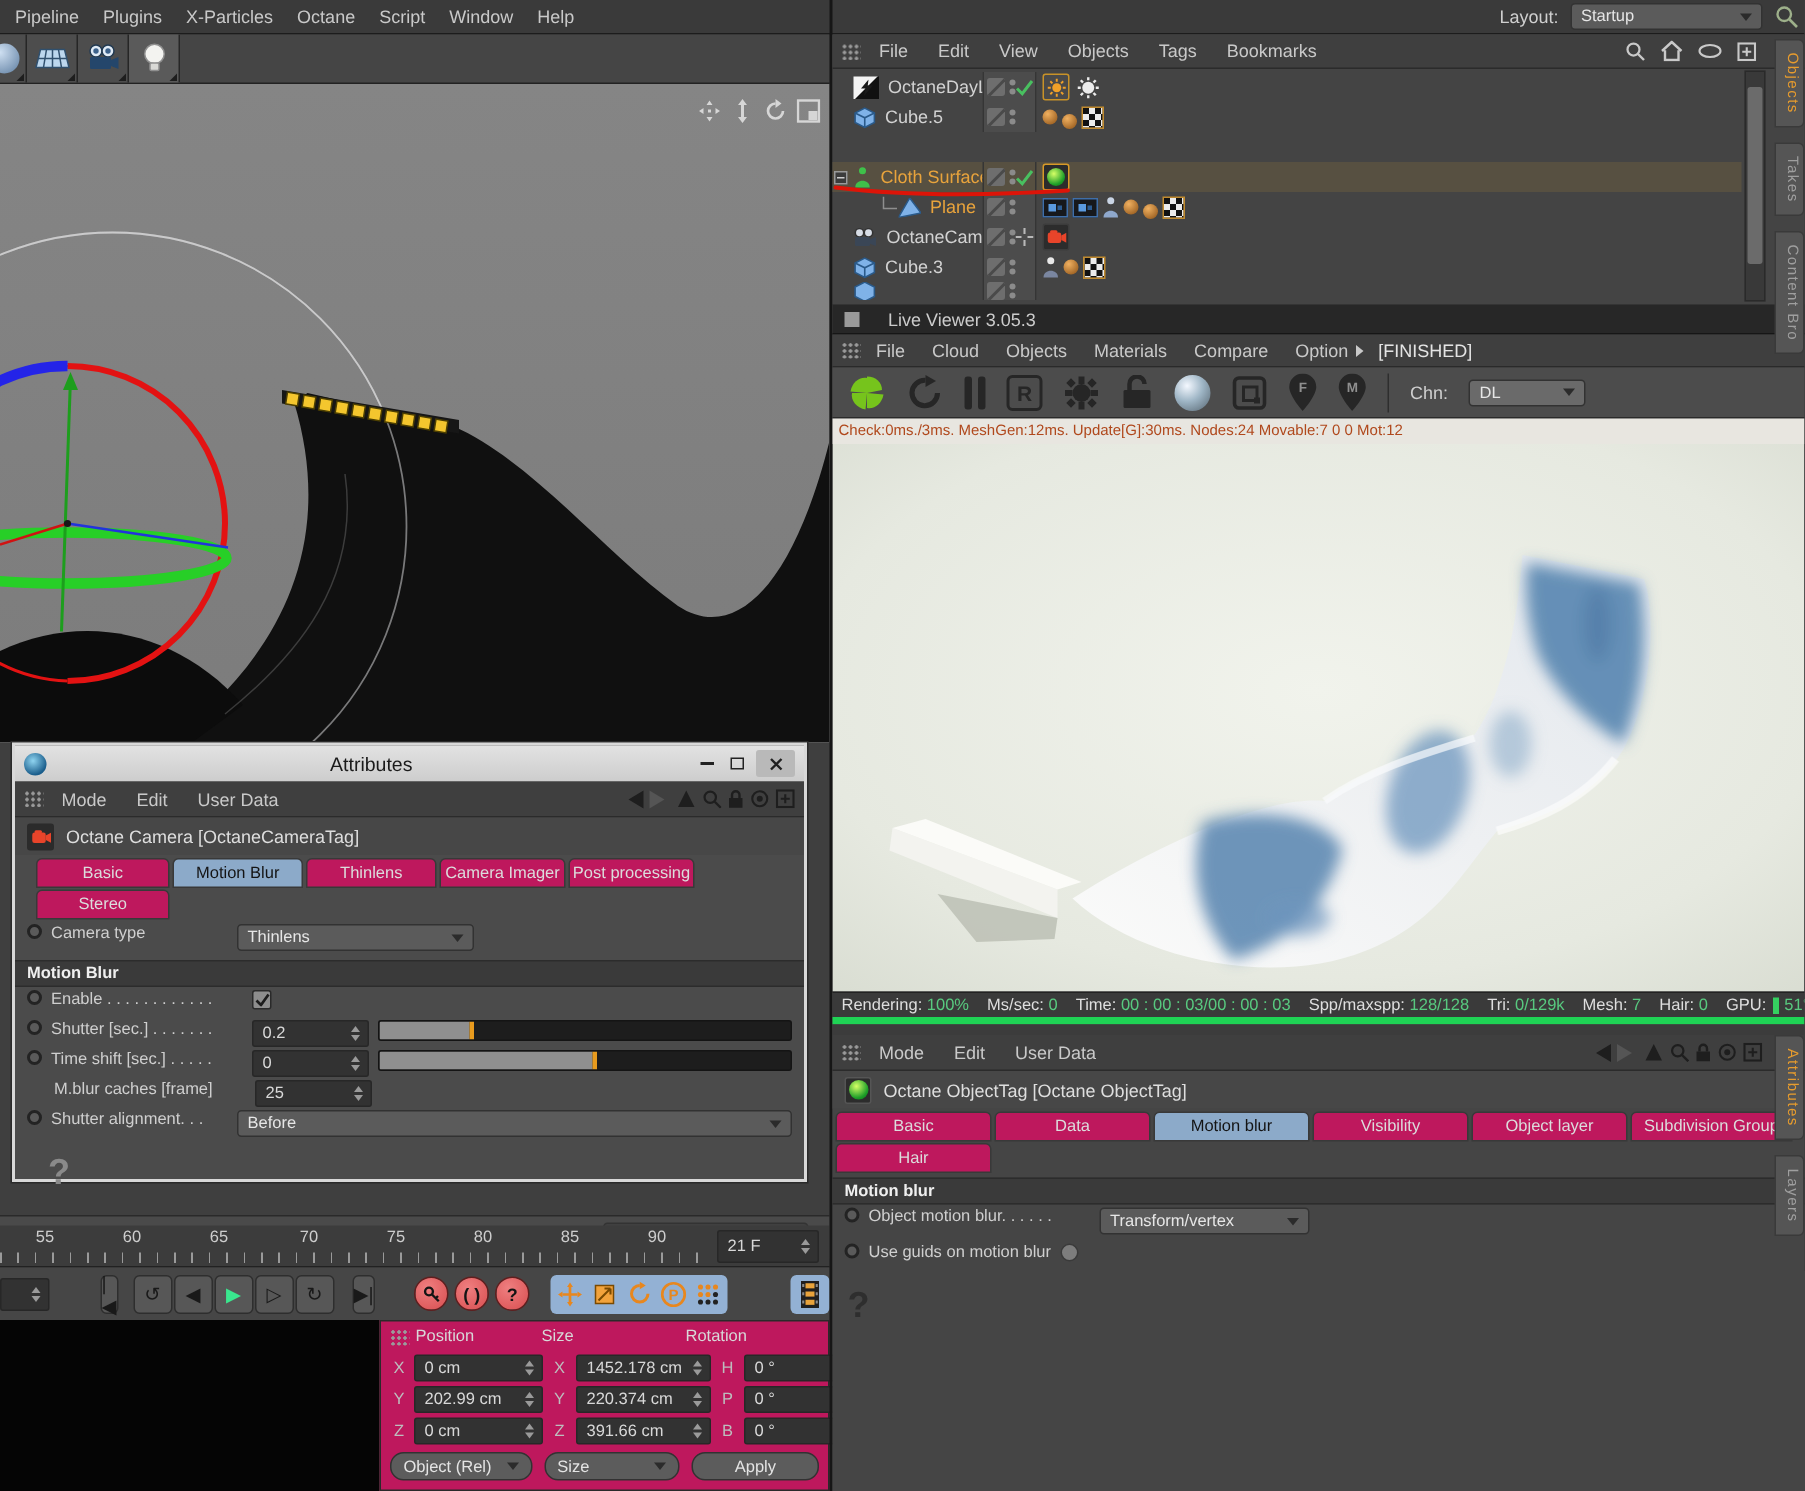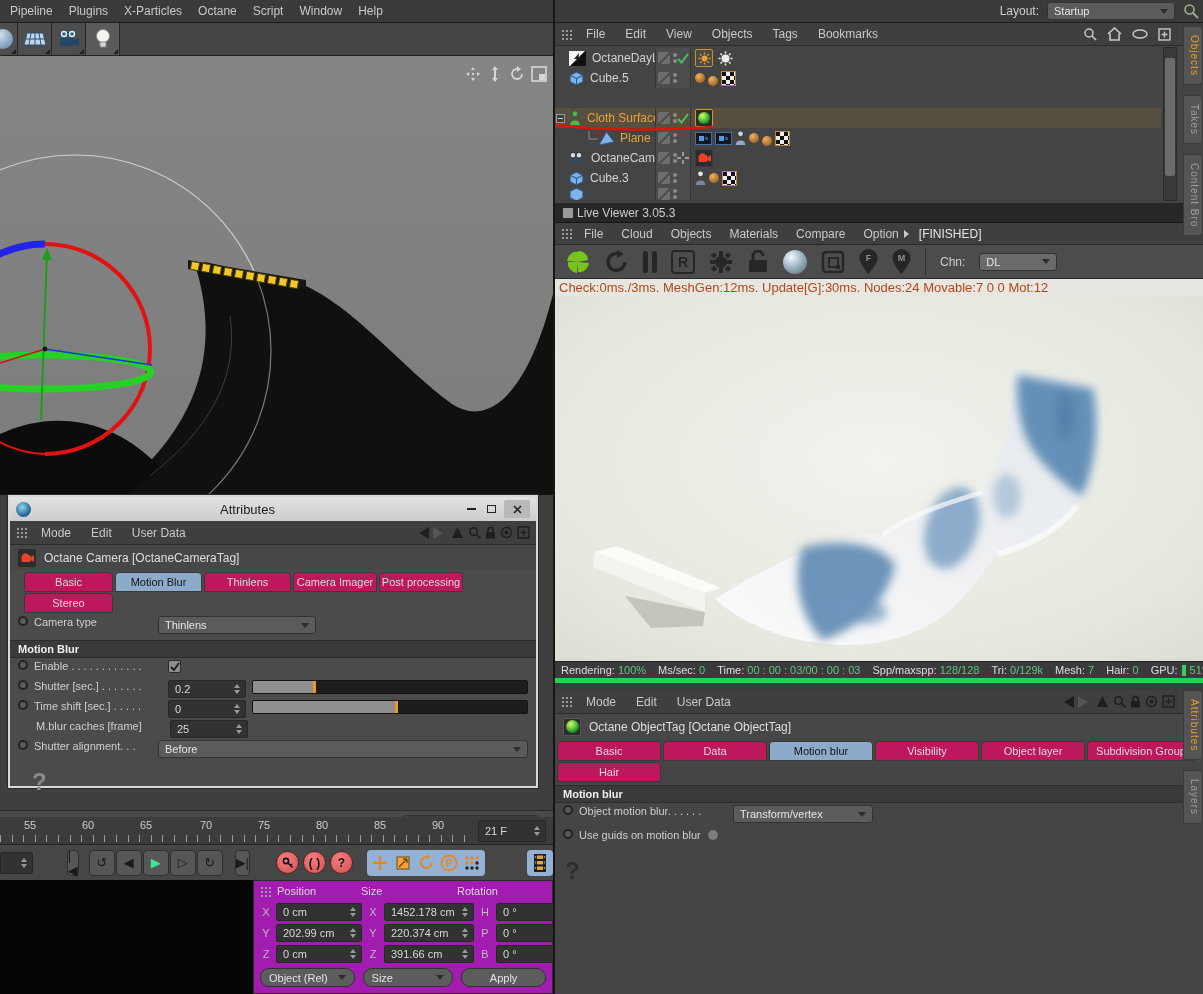--- a/index.html
+++ b/index.html
@@ -69,21 +69,21 @@
   #ruler .num { position:absolute; top:2px; width:24px; text-align:center; font-size:11px; color:#cdcdcd; }
   #frame-field { position:absolute; left:478px; top:3px; width:68px; height:22px; }
 
   #transport { left:0; top:845px; width:553px; height:35px; background:#464646; display:flex; align-items:center; }
   .tr-btn { width:26px; height:26px; background:#575757; border:1px solid #2e2e2e; border-radius:4px; color:#191919; font-size:13px; display:flex; align-items:center; justify-content:center; }
   .red-btn { width:23px; height:23px; border-radius:50%; background:radial-gradient(circle at 38% 32%, #ef7f80, #d84e50); border:1px solid #5e1f1f; color:#141414; font-weight:bold; font-size:12px; display:flex; align-items:center; justify-content:center; }
   .blue-wrap { background:#93b1d4; border-radius:4px; display:flex; gap:1px; padding:2px; }
   .blue-btn { width:22px; height:22px; display:flex; align-items:center; justify-content:center; border-radius:3px; }
 
   #bottom-black { left:0; top:880px; width:253px; height:114px; background:#050505; }
-  #coords { left:253px; top:880px; width:300px; height:114px; background:#a21caf; border:1px solid #2a2a2a; font-size:11px; }
+  #coords { left:253px; top:880px; width:300px; height:114px; background:#be185d; border:1px solid #2a2a2a; font-size:11px; }
   #coords header { display:flex; align-items:center; gap:4px; height:20px; padding:0 6px; color:#d8d8d8; }
   .coord-grid { display:grid; grid-template-columns:12px 86px 14px 90px 14px 78px; gap:3px 4px; padding:2px 6px; align-items:center; }
   .coord-grid .axis { color:#bdbdbd; text-align:center; }
   #coords footer { display:flex; gap:10px; padding:3px 8px; }
   .pill { background:#5c5c5c; border:1px solid #323232; border-radius:9px; color:#e4e4e4; font-size:11px; height:19px; display:flex; align-items:center; padding:0 8px; gap:6px; }
 
   
   #vsep { left:553px; top:0; width:2px; height:994px; background:#161616; }
   #obj-mgr { left:555px; top:23px; width:648px; height:180px; background:#444444; }
   .tree-row { position:absolute; left:0; width:606px; height:20px; display:flex; align-items:center; font-size:12px; color:#d2d2d2; }
@@ -94,24 +94,24 @@
   .dot2 { display:flex; flex-direction:column; gap:2px; }
   .dot2 i { width:4px; height:4px; border-radius:50%; background:#8b8b8b; }
   .tagcol { position:absolute; left:140px; display:flex; align-items:center; gap:3px; }
   .tagbox { width:18px; height:18px; background:#2c2c2c; border:1px solid #3c3c3c; border-radius:2px; display:flex; align-items:center; justify-content:center; }
   #om-scroll { position:absolute; left:608px; top:24px; width:14px; height:154px; background:#393939; border:1px solid #2a2a2a; }
   #om-scroll .thumb { position:absolute; left:1px; right:1px; top:10px; height:118px; background:#6b6b6b; border-radius:2px; }
   #side-tabs-top { position:absolute; left:1183px; top:26px; width:20px; display:flex; flex-direction:column; gap:10px; z-index:30; }
 
   
   #live-viewer { left:555px; top:203px; width:648px; height:480px; background:#454545; }
-  #lv-title { height:20px; background:#272727; display:flex; align-items:center; gap:4px; padding:0 8px; color:#cccccc; font-size:12px; border-bottom:1px solid #161616; }
+  #lv-title { height:20px; background:#272727; display:flex; align-items:center; gap:19px; padding:0 8px; color:#cccccc; font-size:12px; border-bottom:1px solid #161616; }
   #lv-menu { height:22px; background:#3f3f3f; display:flex; align-items:center; padding:0 6px; gap:2px; border-bottom:1px solid #2a2a2a; }
   #lv-toolbar { height:34px; background:#4c4c4c; display:flex; align-items:center; gap:14px; padding:0 10px; border-bottom:1px solid #2a2a2a; }
-  #lv-check { height:17px; background:#e8e6e0; color:#b0481c; font-size:13px; display:flex; align-items:center; padding:0 4px; white-space:nowrap; }
+  #lv-check { height:17px; background:#e8e6e0; color:#b0481c; font-size:10px; display:flex; align-items:center; padding:0 4px; white-space:nowrap; }
   #lv-img { height:365px; position:relative; }
   #lv-stats { height:17px; background:#3a3a3a; display:flex; align-items:center; gap:12px; padding:0 6px; font-size:11px; white-space:nowrap; border-top:1px solid #222; }
   #lv-stats .lb { color:#dedede; }
   #lv-stats .gv { color:#58c97f; }
   #lv-progress { height:5px; background:#1fd355; }
 
   
   #tag-panel { left:555px; top:683px; width:648px; height:311px; background:#454545; }
   #side-tabs-bot { position:absolute; left:1183px; top:690px; width:20px; display:flex; flex-direction:column; gap:10px; z-index:30; }
 

